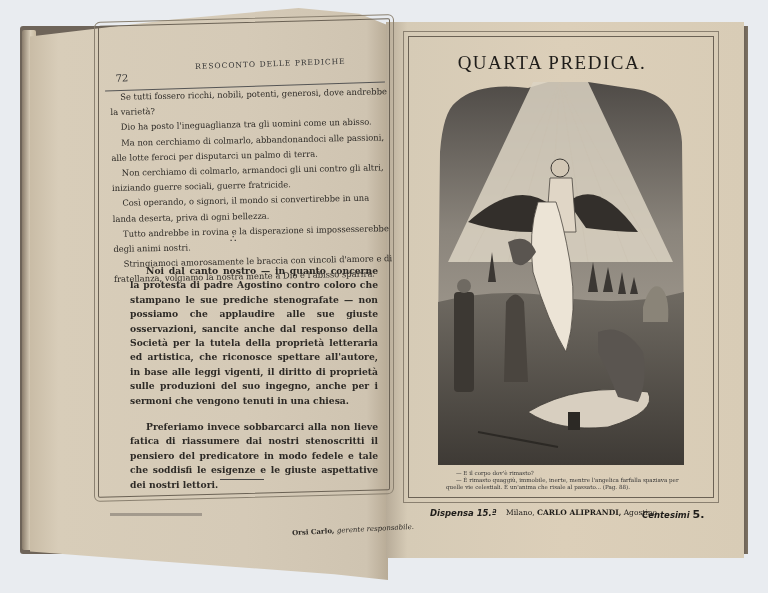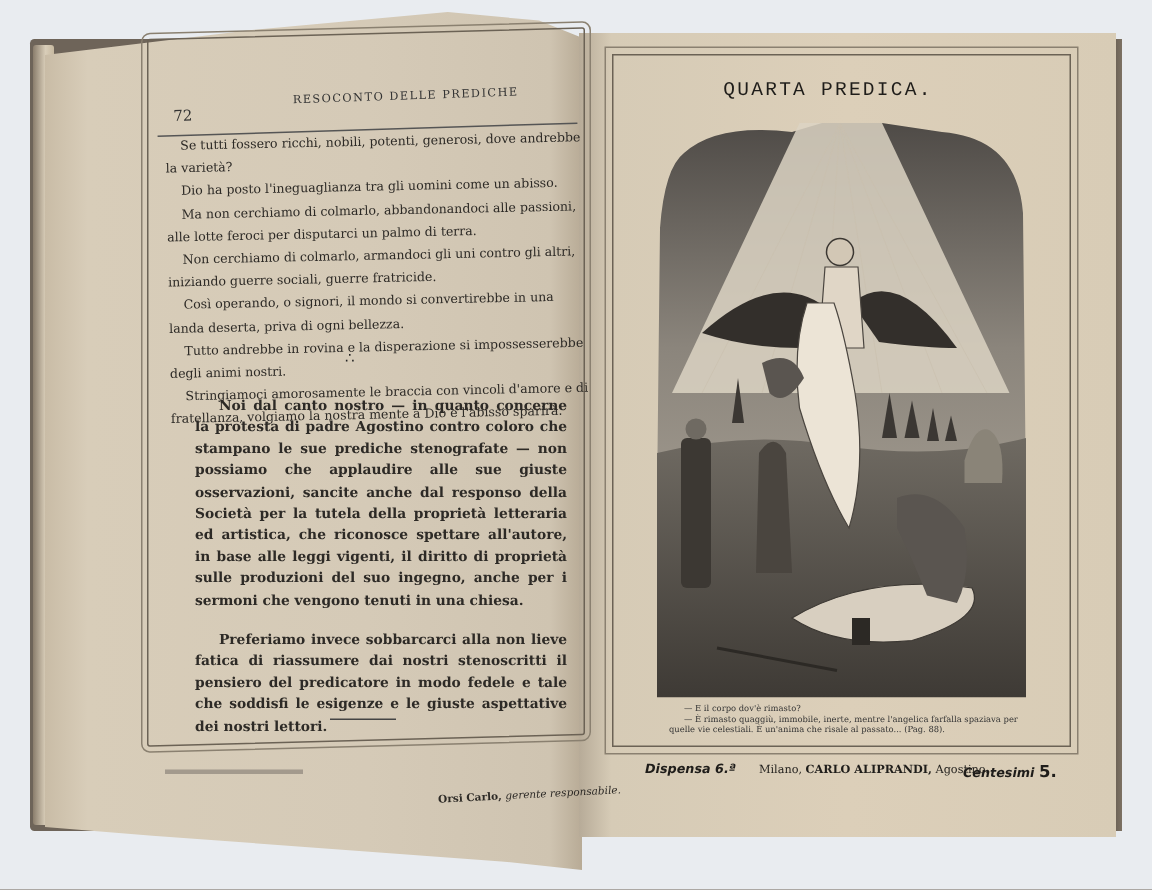--- a/index.html
+++ b/index.html
@@ -21,21 +21,21 @@
   .para-small p{margin:0;text-indent:10px;}
   .small-block{left:110px;top:90px;width:282px;transform:rotate(-1.2deg);transform-origin:left top;}
   .asterism{position:absolute;left:230px;top:233px;font-size:10px;color:#222;letter-spacing:1px;}
   .bold-block{left:118px;top:252px;width:272px;font-weight:bold;font-size:9.2px;line-height:14.4px;text-align:justify;}
   .bold-block p{margin:12px;text-indent:16px;}
   .bold-block p + p{margin-top:2px;}
   .end-rule{position:absolute;left:220px;top:479px;width:44px;height:1px;background:#444;}
   .imprint{position:absolute;left:110px;top:513px;width:92px;height:3px;background:#8d857a;opacity:.7;}
   .responsible{position:absolute;left:292px;top:525px;font-size:7px;font-weight:bold;color:#2d2a26;transform:rotate(-3deg);}
   .responsible i{font-weight:normal;}
-  .predica-title{position:absolute;left:408px;top:52px;width:288px;text-align:center;font-size:13px;letter-spacing:1.5px;color:#1f1d1a;font-family:Liberation Mono, monospace;}
+  .predica-title{position:absolute;left:408px;top:52px;width:288px;text-align:center;font-size:19px;letter-spacing:1.5px;color:#1f1d1a;font-family:Liberation Serif, serif;}
   .illustration{position:absolute;left:438px;top:82px;width:246px;height:383px;}
   .caption{position:absolute;left:446px;top:470px;width:236px;font-size:5.6px;line-height:7.2px;color:#333;}
   .caption p{margin:0;text-indent:10px;}
   .footer-right{position:absolute;left:430px;top:508px;width:282px;font-size:8.5px;color:#1f1d1a;}
   .dispensa{position:absolute;left:0;top:0;font-style:italic;font-weight:bold;font-family:"DejaVu Sans",sans-serif;font-size:8.5px;}
   .publisher{position:absolute;left:76px;top:0;font-size:7.5px;}
   .publisher b{font-weight:bold;}
   .price{position:absolute;left:212px;top:0;font-style:italic;font-weight:bold;font-family:"DejaVu Sans",sans-serif;font-size:8.5px;}
   .price b{font-style:normal;font-size:11px;}
 </style>
@@ -129,21 +129,21 @@
   <rect x="130" y="330" width="12" height="18" fill="#2c2925"></rect>
   <line x1="40" y1="350" x2="120" y2="365" stroke="#2c2925" stroke-width="2"></line>
 </svg>
 
 <div class="caption">
   <p>— E il corpo dov'è rimasto?</p>
   <p>— È rimasto quaggiù, immobile, inerte, mentre l'angelica farfalla spaziava per quelle vie celestiali. È un'anima che risale al passato... (Pag. 88).</p>
 </div>
 
 <div class="footer-right">
-  <span class="dispensa">Dispensa 6.ª</span>
+  <span class="dispensa">Dispensa 15.ª</span>
   <span class="publisher">
     <span>Milano,</span>
     <b>CARLO ALIPRANDI,</b>
     <span>Agostino.</span>
   </span>
   <span class="price">
     <span>Centesimi</span>
     <b>5.</b>
   </span>
 </div>

